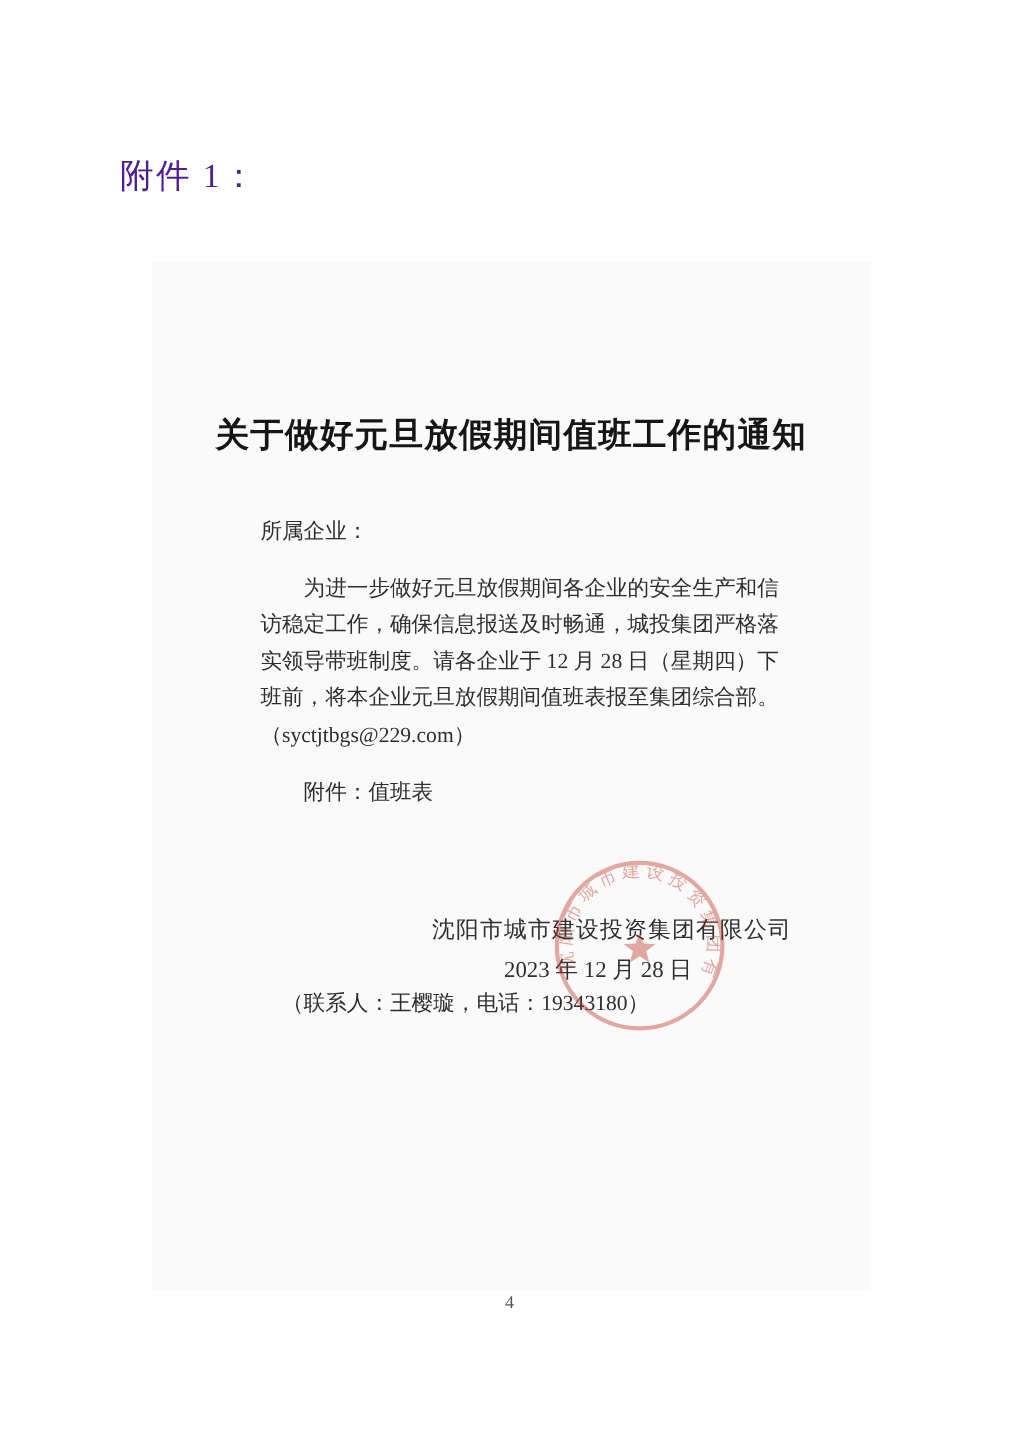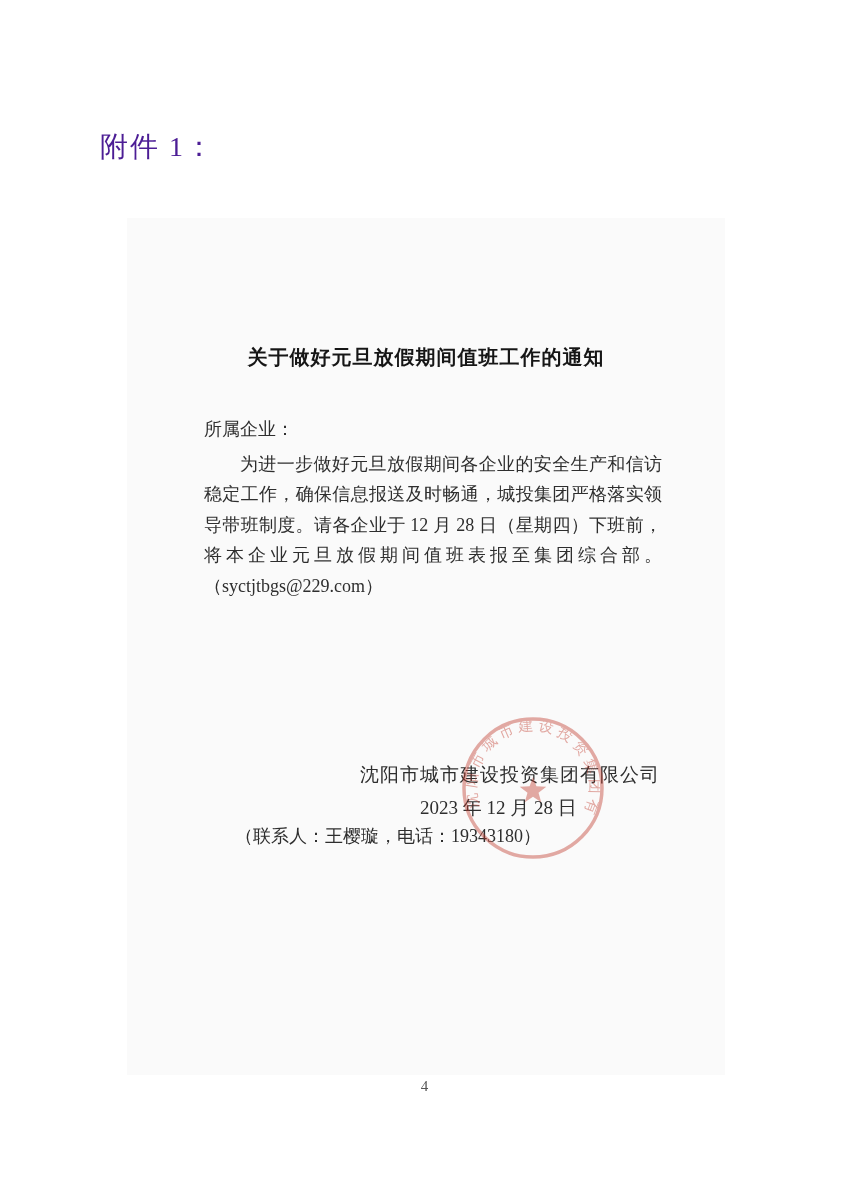--- a/index.html
+++ b/index.html
@@ -23,35 +23,35 @@
     left: 100px; top: 128px;
     font-size: 28px;
     letter-spacing: 2px;
     color: #4c1d95;
   }
   .notice-title {
     position: absolute;
     left: 127px; top: 344px;
     width: 598px;
     text-align: center;
-    font-size: 20px;
+    font-size: 28px;
     font-weight: 700;
     color: #161616;
     letter-spacing: 1px;
   }
   .body-text {
     position: absolute;
     left: 200px; top: 410px;
     width: 466px;
     font-size: 18px;
     line-height: 30.6px;
     color: #2e2e2e;
     text-align: justify;
   }
-  .body-text p { margin: 4px; text-indent: 2em; }
+  .body-text p { margin: 17px; text-indent: 2em; }
   .body-text p.salutation { text-indent: 0; }
   .attachment-line { margin-top: 16px; text-indent: 2em; }
   .sig-company {
     position: absolute;
     left: 127px; top: 762px;
     width: 533px;
     text-align: right;
     font-size: 19px;
     letter-spacing: 1px;
     color: #2e2e2e;
@@ -93,20 +93,21 @@
 
   <div class="scan-area"></div>
 
   <div class="attachment-label">附件 1：</div>
 
   <div class="notice-title">关于做好元旦放假期间值班工作的通知</div>
 
   <div class="body-text">
     <p class="salutation">所属企业：</p>
     <p>为进一步做好元旦放假期间各企业的安全生产和信访稳定工作，确保信息报送及时畅通，城投集团严格落实领导带班制度。请各企业于 12 月 28 日（星期四）下班前，将本企业元旦放假期间值班表报至集团综合部。（syctjtbgs@229.com）</p>
+    <p class="attachment-line">附件：值班表</p>
   </div>
 
   <div class="sig-company">沈阳市城市建设投资集团有限公司</div>
 
   <div class="sig-date">2023 年 12 月 28 日</div>
 
   <div class="sig-contact">（联系人：王樱璇，电话：19343180）</div>
 
   <svg class="official-seal" viewBox="0 0 150 150">
     <defs>

